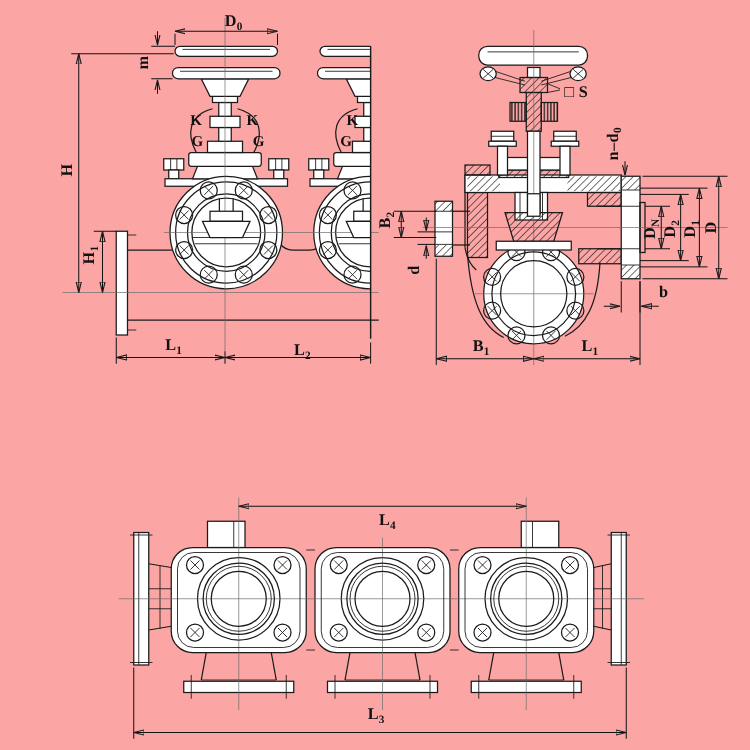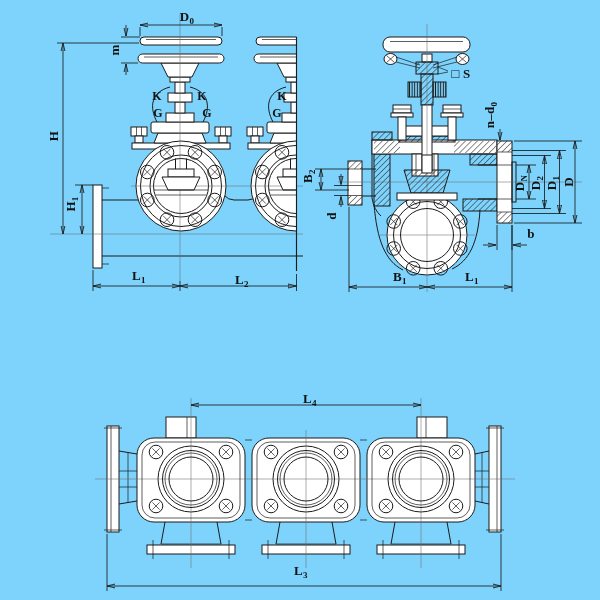--- a/index.html
+++ b/index.html
@@ -1,16 +1,16 @@
 <!DOCTYPE html>
 <html><head>
 <meta charset="utf-8">
 <style>
   html,body{margin:0;padding:0;background:#fff;}
-  #stage{position:relative;width:600px;height:600px;background:#7dd3fc;overflow:hidden;
+  #stage{position:relative;width:600px;height:600px;background:#fca5a5;overflow:hidden;
          font-family:"Liberation Serif","DejaVu Serif",serif;}
   svg{position:absolute;left:0;top:0;}
   svg *{fill:none;stroke:#1b1b1b;stroke-width:1;stroke-linecap:butt;}
   .wf{fill:#ffffff;}
   .hp{fill:url(#hatch);}
   .hpn{fill:url(#hatch);stroke:none;}
   .kn{fill:url(#knurl);}
   .cl{stroke:#6a6a6a;stroke-width:.55;}
   .dim{stroke:#111;stroke-width:.8;}
   .thn{stroke-width:.7;}
@@ -463,17 +463,17 @@
 <div class="lbl" style="left:242px;top:281px"><span>L</span><span class="sb">2</span></div>
 <div class="lbl" style="left:461px;top:73px"><span>□ S</span></div>
 <div class="lbl r" style="left:491px;top:115px"><span>n–d</span><span class="sb">0</span></div>
 <div class="lbl r" style="left:309px;top:176px"><span>B</span><span class="sb">2</span></div>
 <div class="lbl r" style="left:331px;top:216px"><span>d</span></div>
 <div class="lbl r" style="left:521px;top:183px"><span>D</span><span class="sb">N</span></div>
 <div class="lbl r" style="left:537px;top:183px"><span>D</span><span class="sb">2</span></div>
 <div class="lbl r" style="left:553px;top:183px"><span>D</span><span class="sb">1</span></div>
 <div class="lbl r" style="left:568px;top:182px"><span>D</span></div>
 <div class="lbl" style="left:531px;top:233px"><span>b</span></div>
-<div class="lbl" style="left:400px;top:278px"><span>B</span><span class="sb">1</span></div>
+<div class="lbl" style="left:385px;top:278px"><span>B</span><span class="sb">1</span></div>
 <div class="lbl" style="left:472px;top:278px"><span>L</span><span class="sb">1</span></div>
-<div class="lbl" style="left:310px;top:400px"><span>L</span><span class="sb">4</span></div>
+<div class="lbl" style="left:310px;top:417px"><span>L</span><span class="sb">4</span></div>
 <div class="lbl" style="left:301px;top:572px"><span>L</span><span class="sb">3</span></div>
 </div>
 
 </body></html>

